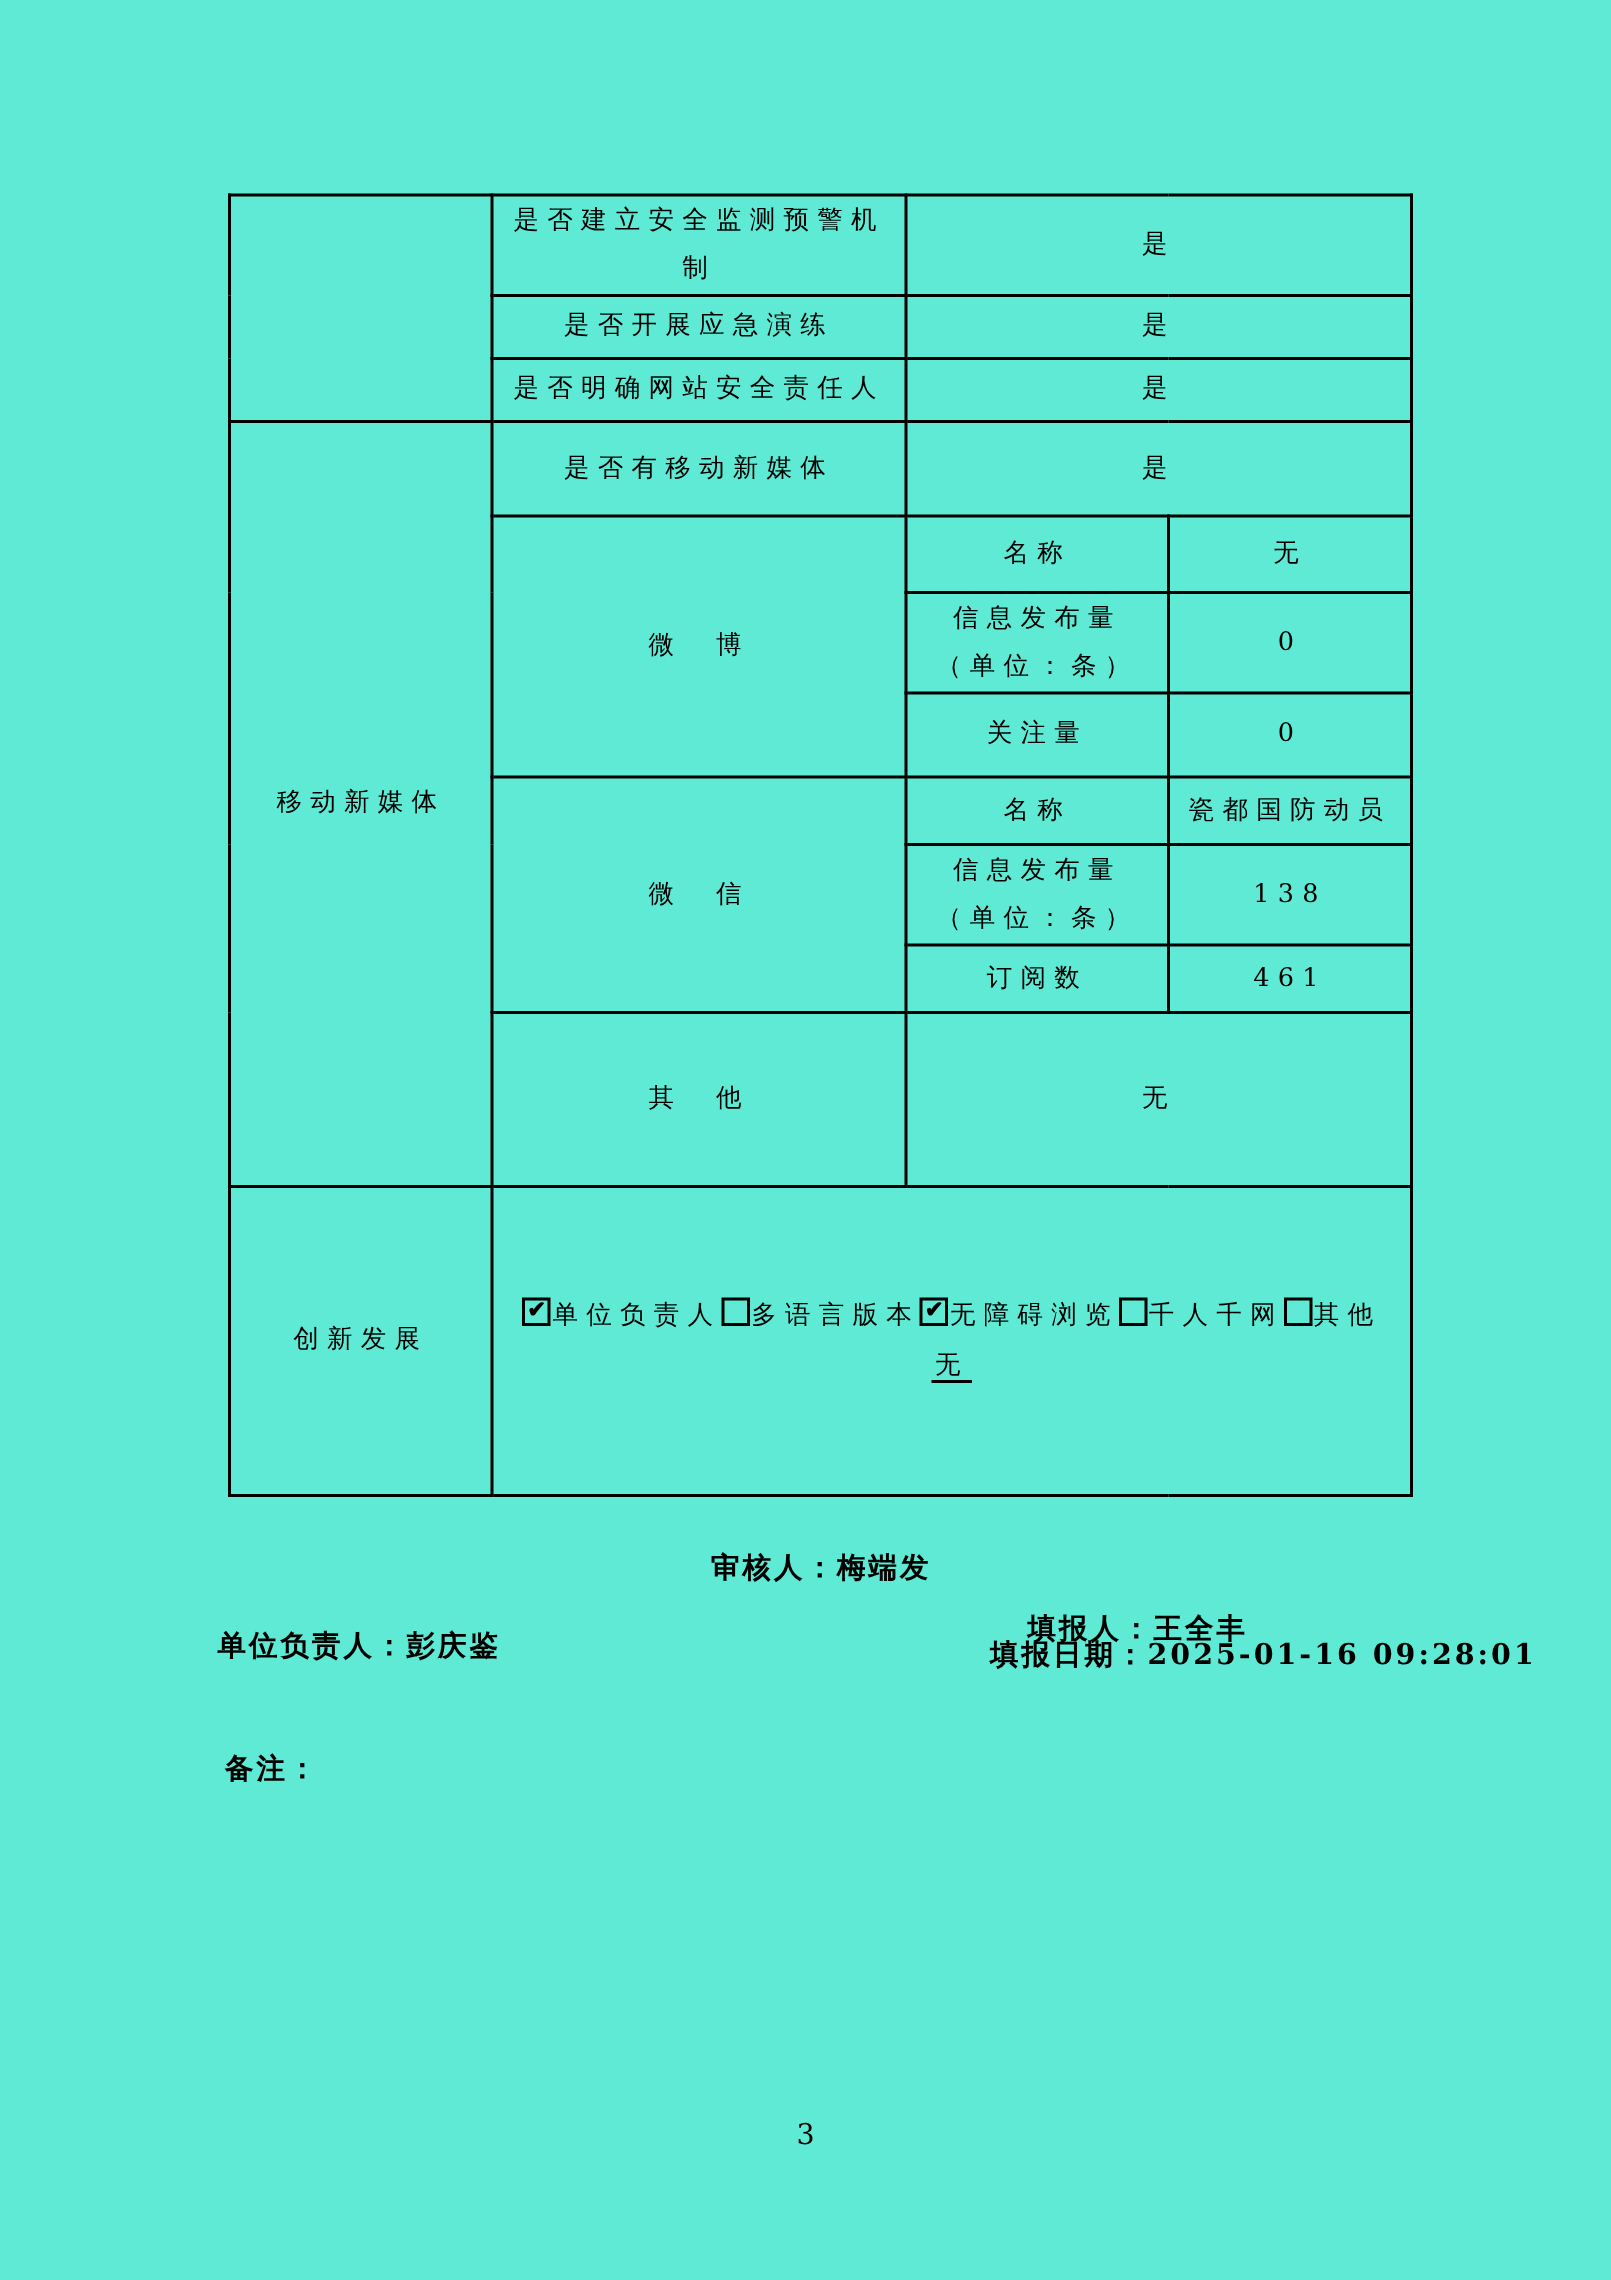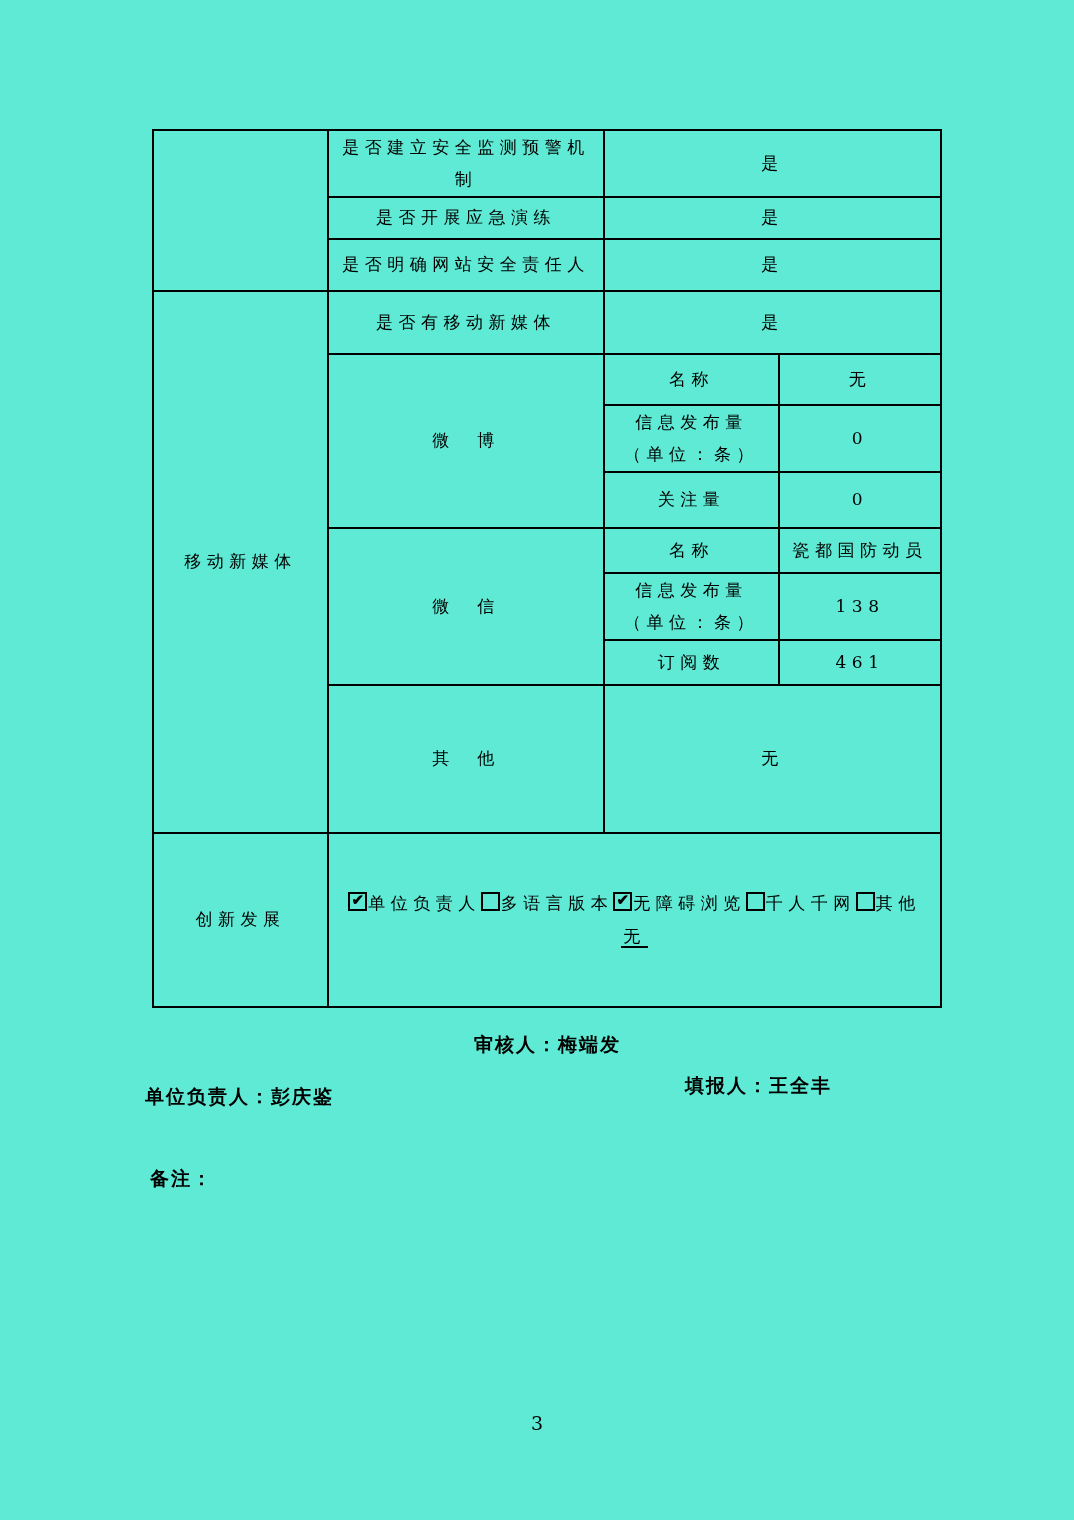--- a/index.html
+++ b/index.html
@@ -97,21 +97,21 @@
 
       <tr style="height:66px">
         <td rowspan="3"></td>
         <td class="pad-lg">是否建立安全监测预警机制</td>
         <td colspan="2">是</td>
       </tr>
       <tr style="height:42px">
         <td>是否开展应急演练</td>
         <td colspan="2">是</td>
       </tr>
-      <tr style="height:52px">
+      <tr style="height:42px">
         <td>是否明确网站安全责任人</td>
         <td colspan="2">是</td>
       </tr>
 
       <tr style="height:63px">
         <td rowspan="8">移动新媒体</td>
         <td>是否有移动新媒体</td>
         <td colspan="2">是</td>
       </tr>
       <tr style="height:51px">
@@ -139,34 +139,35 @@
         <td>
           <div>信息发布量</div>
           <div>（单位：条）</div>
         </td>
         <td class="num">138</td>
       </tr>
       <tr style="height:45px">
         <td>订阅数</td>
         <td class="num">461</td>
       </tr>
-      <tr style="height:148px">
+      <tr style="height:116px">
         <td>其　他</td>
         <td colspan="2">无</td>
       </tr>
 
-      <tr style="height:174px">
+      <tr style="height:206px">
         <td>创新发展</td>
         <td colspan="3" class="innov-cell">
           <div><span><span class="cb checked"></span><span>单位负责人</span></span><span><span class="cb"></span><span>多语言版本</span></span><span><span class="cb checked"></span><span>无障碍浏览</span></span><span><span class="cb"></span><span>千人千网</span></span><span><span class="cb"></span><span>其他</span></span></div>
           <div><span class="fill-underline">无</span></div>
         </td>
       </tr>
     </tbody>
   </table>
 
   <div class="fnote" id="f-unit"><span>单位负责人：</span><span>彭庆鉴</span></div>
   <div class="fnote" id="f-review"><span>审核人：</span><span>梅端发</span></div>
   <div class="fnote" id="f-filler"><span>填报人：</span><span>王全丰</span></div>
+  <div class="fnote" id="f-date"><span>填报日期：</span><span>2025-01-16 09:28:01</span></div>
   <div class="fnote" id="f-remark"><span>备注：</span></div>
 
   <div class="page-number">3</div>
 </div>
 
 </body></html>

